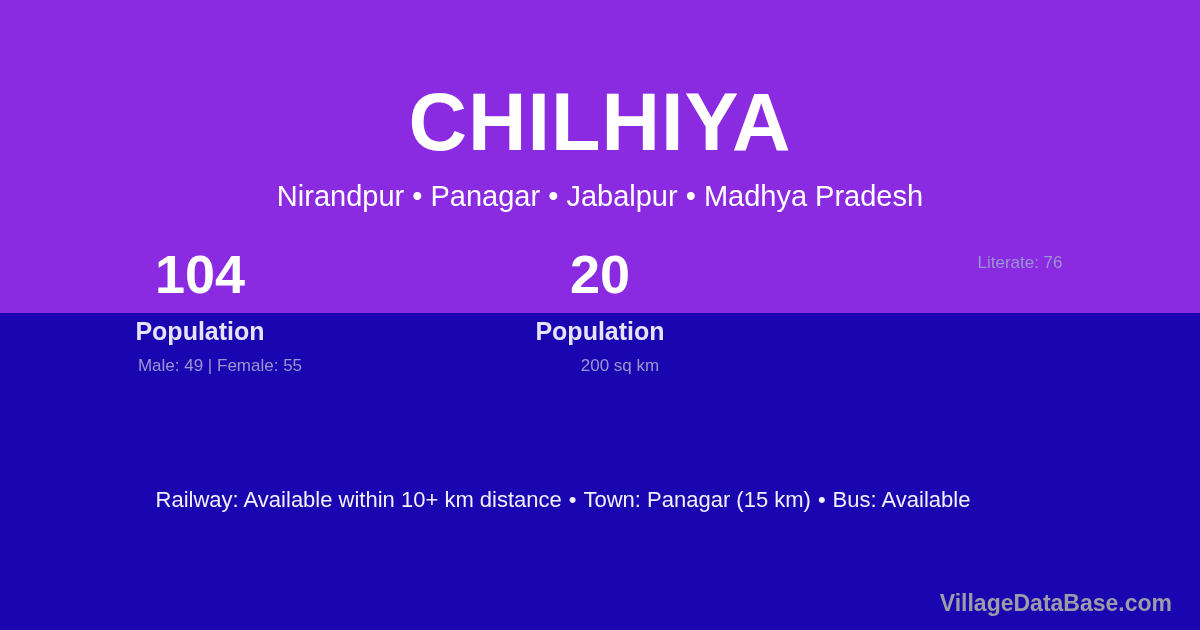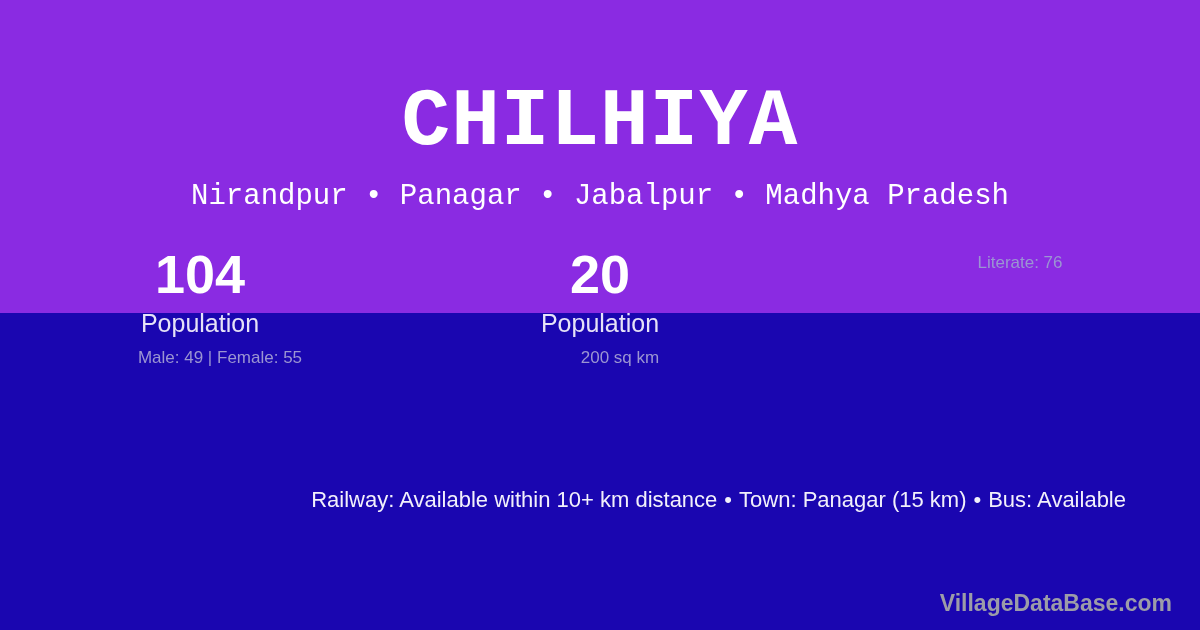--- a/index.html
+++ b/index.html
@@ -31,21 +31,20 @@
     background: #8A2BE2;
   }
 
   
   #header {
     position: absolute;
     left: 0;
     top: 0;
     width: 1200px;
     text-align: center;
-    font-family: Liberation Mono, monospace;
   }
   #village-title {
     margin: 0;
     padding-top: 82px;
     font-size: 81px;
     font-weight: 700;
     letter-spacing: 1px;
     line-height: 1.0;
     color: #FFFFFF;
   }
@@ -72,41 +71,41 @@
   }
   .stat-value {
     font-size: 54px;
     font-weight: 700;
     line-height: 62px;
     color: #FFFFFF;
     letter-spacing: 0px;
   }
   .stat-label {
     font-size: 25px;
-    font-weight: 400;
+    font-weight: 700;
     line-height: 30px;
     color: #E6E2F7;
-    margin-top: 3px;
+    margin-top: 11px;
   }
   .stat-detail {
     font-size: 17px;
     font-weight: 400;
     line-height: 22px;
     color: #9B95D2;
     margin-top: 9px;
     padding-left: 40px;
   }
 
   
   #amenities {
     position: absolute;
     left: 0;
     top: 485px;
     width: 1126px;
-    text-align: right;
+    text-align: center;
     font-size: 22px;
     font-weight: 400;
     line-height: 30px;
     color: #F2F0FB;
     white-space: nowrap;
   }
   #amenities .sep {
     padding: 0 7px;
     color: #F2F0FB;
   }

